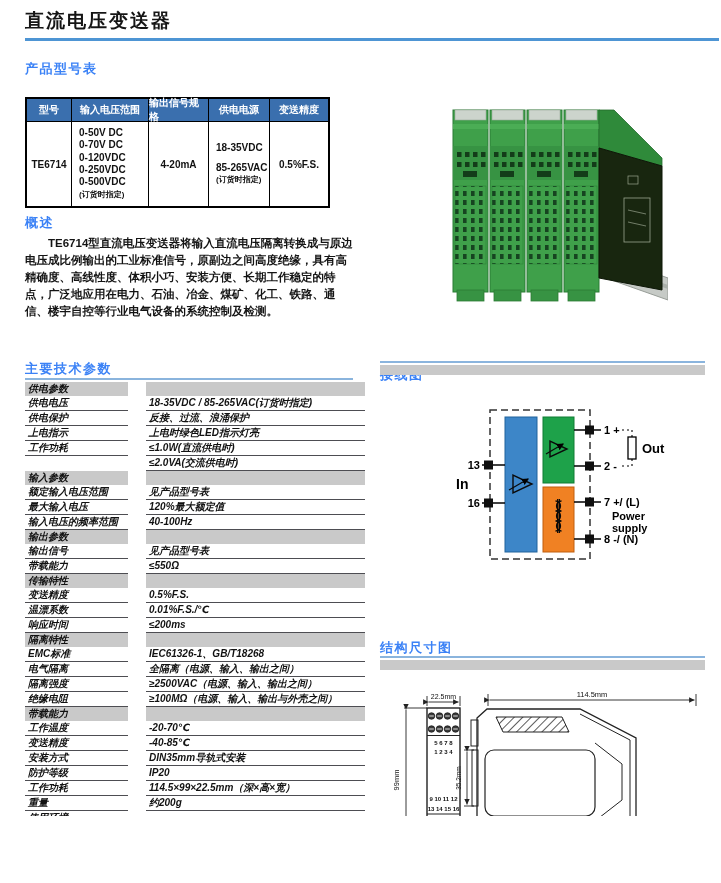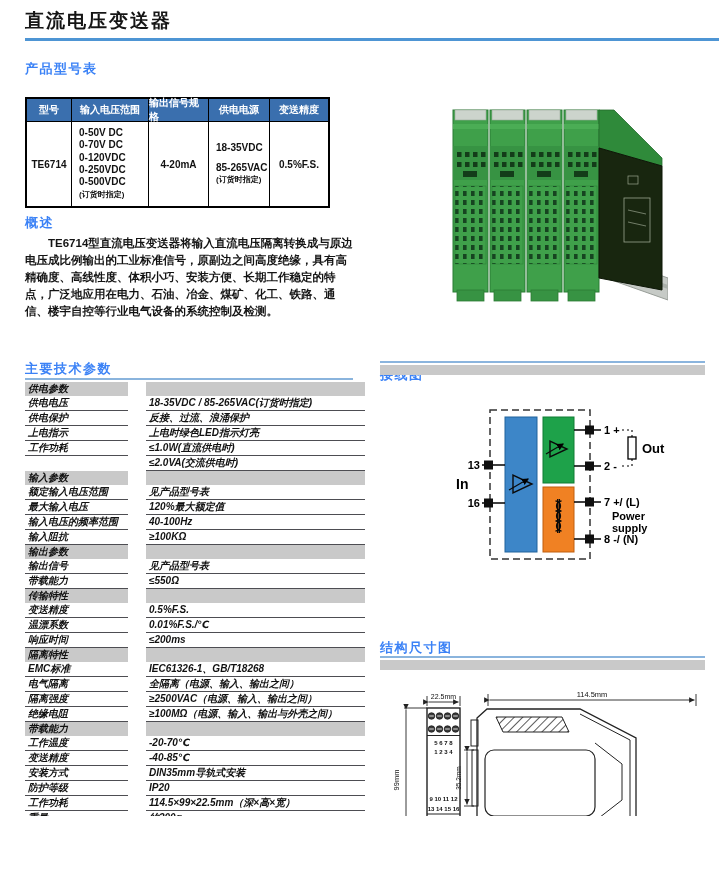--- a/index.html
+++ b/index.html
@@ -151,24 +151,20 @@
         <div class="pcell pl">额定输入电压范围</div>
         <div class="pcell pr">见产品型号表</div>
       </div>
       <div class="prow row">
         <div class="pcell pl">最大输入电压</div>
         <div class="pcell pr">120%最大额定值</div>
       </div>
       <div class="prow row">
         <div class="pcell pl">输入电压的频率范围</div>
         <div class="pcell pr">40-100Hz</div>
-      </div>
-      <div class="prow row">
-        <div class="pcell pl">输入阻抗</div>
-        <div class="pcell pr">≥100KΩ</div>
       </div>
       <div class="prow sec">
         <div class="pcell pl">输出参数</div>
         <div class="pcell pr"></div>
       </div>
       <div class="prow row">
         <div class="pcell pl">输出信号</div>
         <div class="pcell pr">见产品型号表</div>
       </div>
       <div class="prow row">

